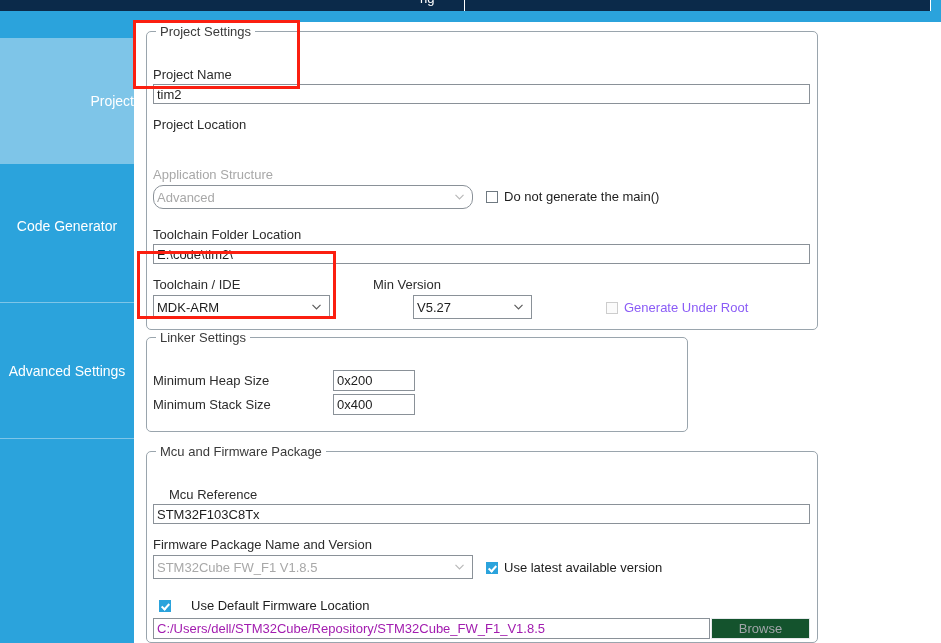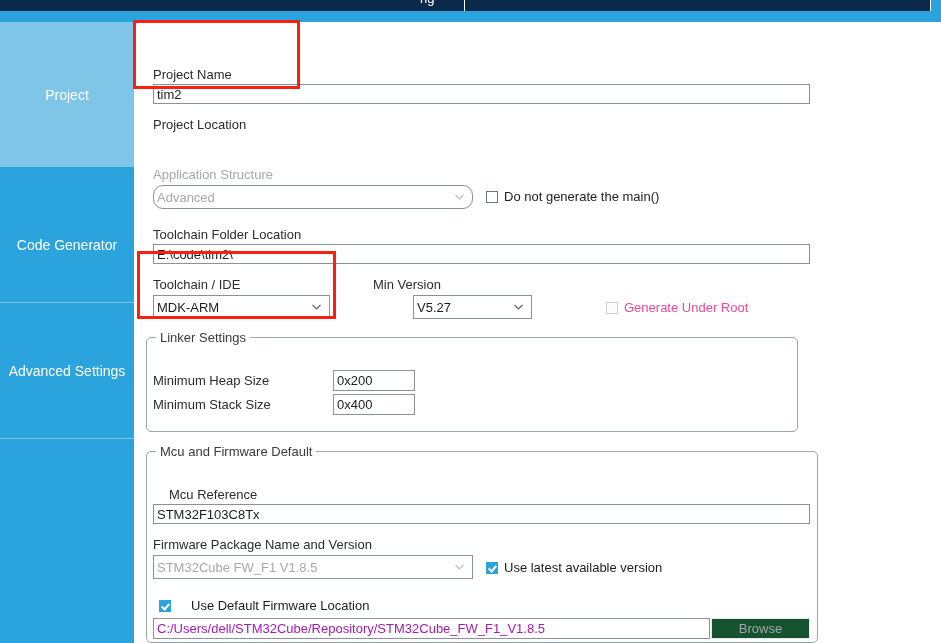--- a/index.html
+++ b/index.html
@@ -147,21 +147,21 @@
   .combo .chev svg { display: block; }
 
   .checkrow {
     position: absolute;
     display: flex;
     align-items: center;
     white-space: nowrap;
     font-size: 13px;
     color: #1d1d1d;
   }
-  .checkrow.disabled { color: #ec4899; align-items: center; }
+  .checkrow.disabled { color: #8b5cf6; align-items: center; }
   .cbox {
     width: 12px; height: 12px;
     border: 1px solid #6f7981;
     background: #ffffff;
     box-sizing: border-box;
     margin-right: 6px;
     flex: 0 0 auto;
     position: relative;
   }
   .cbox.checked {
@@ -209,35 +209,38 @@
 <div id="topbar">
   <span class="cut-text" style="left:420px">ng</span>
 
   <div class="tb-sep" style="left:464px"></div>
   <div class="tb-sep" style="left:930px"></div>
 </div>
 <div id="topbar-accent"></div>
 <div id="topbar-accent-right"></div>
 
 <div id="sidebar">
-  <div class="side-item selected" style="top:0px; height:145px;">
+  <div class="side-item selected" style="top:16px; height:126px;justify-content:flex-end;">
     <span>Project</span>
   </div>
-  <div class="side-item" style="top:155px; height:135px;">
+  <div class="side-item" style="top:136px; height:135px;">
     <span>Code Generator</span>
   </div>
   <div class="side-sep" style="top:280px"></div>
   <div class="side-item" style="top:281px; height:135px;">
     <span>Advanced Settings</span>
   </div>
   <div class="side-sep" style="top:416px"></div>
 </div>
 
 <div id="content">
 
+  <div class="group" style="left:12px; top:9px; width:672px; height:299px;">
+    <span class="group-title">Project Settings</span>
+  </div>
 
   <span class="fld-label" style="left:19px; top:45px;">Project Name</span>
   <div class="textbox" style="left:19px; top:62px; width:657px; height:20px;">tim2</div>
 
   <span class="fld-label" style="left:19px; top:95px;">Project Location</span>
 
   <span class="fld-label disabled" style="left:19px; top:145px;">Application Structure</span>
   <div class="combo disabled" style="left:19px; top:163px; width:320px; height:24px;border-radius:10px;">
     <span>Advanced</span>
     <span class="chev">
@@ -273,32 +276,32 @@
           <path d="M0.5 0.8 L4.5 4.8 L8.5 0.8" fill="none" stroke="#5c5c5c" stroke-width="1.2"></path>
         </svg>
     </span>
   </div>
 
   <div class="checkrow disabled" style="left:472px; top:278px;">
     <span class="cbox dis"></span>
     <span>Generate Under Root</span>
   </div>
 
-  <div class="group" style="left:12px; top:315px; width:652px; height:95px;">
+  <div class="group" style="left:12px; top:315px; width:542px; height:95px;">
     <span class="group-title">Linker Settings</span>
   </div>
 
   <span class="fld-label" style="left:19px; top:351px;">Minimum Heap Size</span>
   <div class="textbox" style="left:199px; top:348px; width:82px; height:21px;">0x200</div>
 
   <span class="fld-label" style="left:19px; top:375px;">Minimum Stack Size</span>
   <div class="textbox" style="left:199px; top:372px; width:82px; height:21px;">0x400</div>
 
   <div class="group" style="left:12px; top:429px; width:672px; height:192px;">
-    <span class="group-title">Mcu and Firmware Default</span>
+    <span class="group-title">Mcu and Firmware Package</span>
   </div>
 
   <span class="fld-label" style="left:19px; top:465px;margin-left:16px;">Mcu Reference</span>
   <div class="textbox" style="left:19px; top:482px; width:657px; height:20px;">STM32F103C8Tx</div>
 
   <span class="fld-label" style="left:19px; top:515px;">Firmware Package Name and Version</span>
   <div class="combo disabled" style="left:19px; top:533px; width:320px; height:24px;">
     <span>STM32Cube FW_F1 V1.8.5</span>
     <span class="chev">
       <svg width="9" height="6" viewBox="0 0 9 6">

